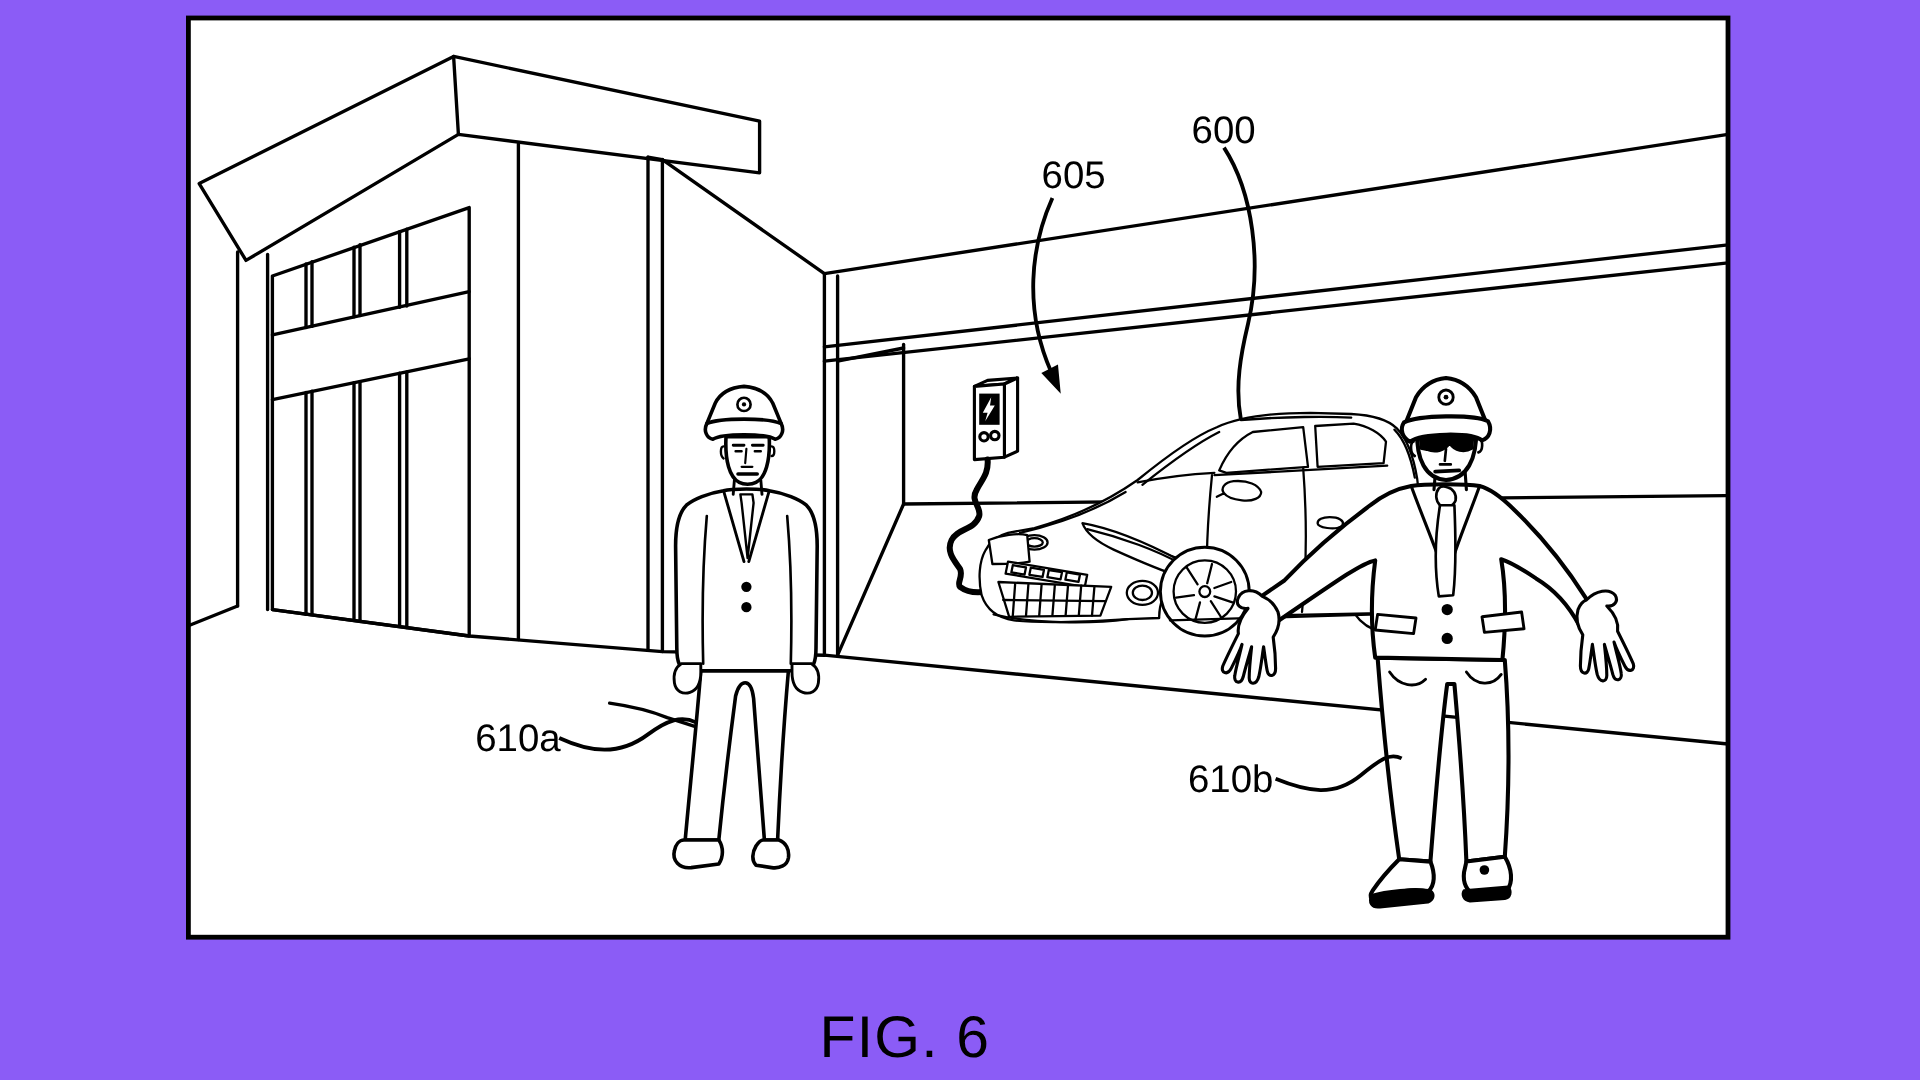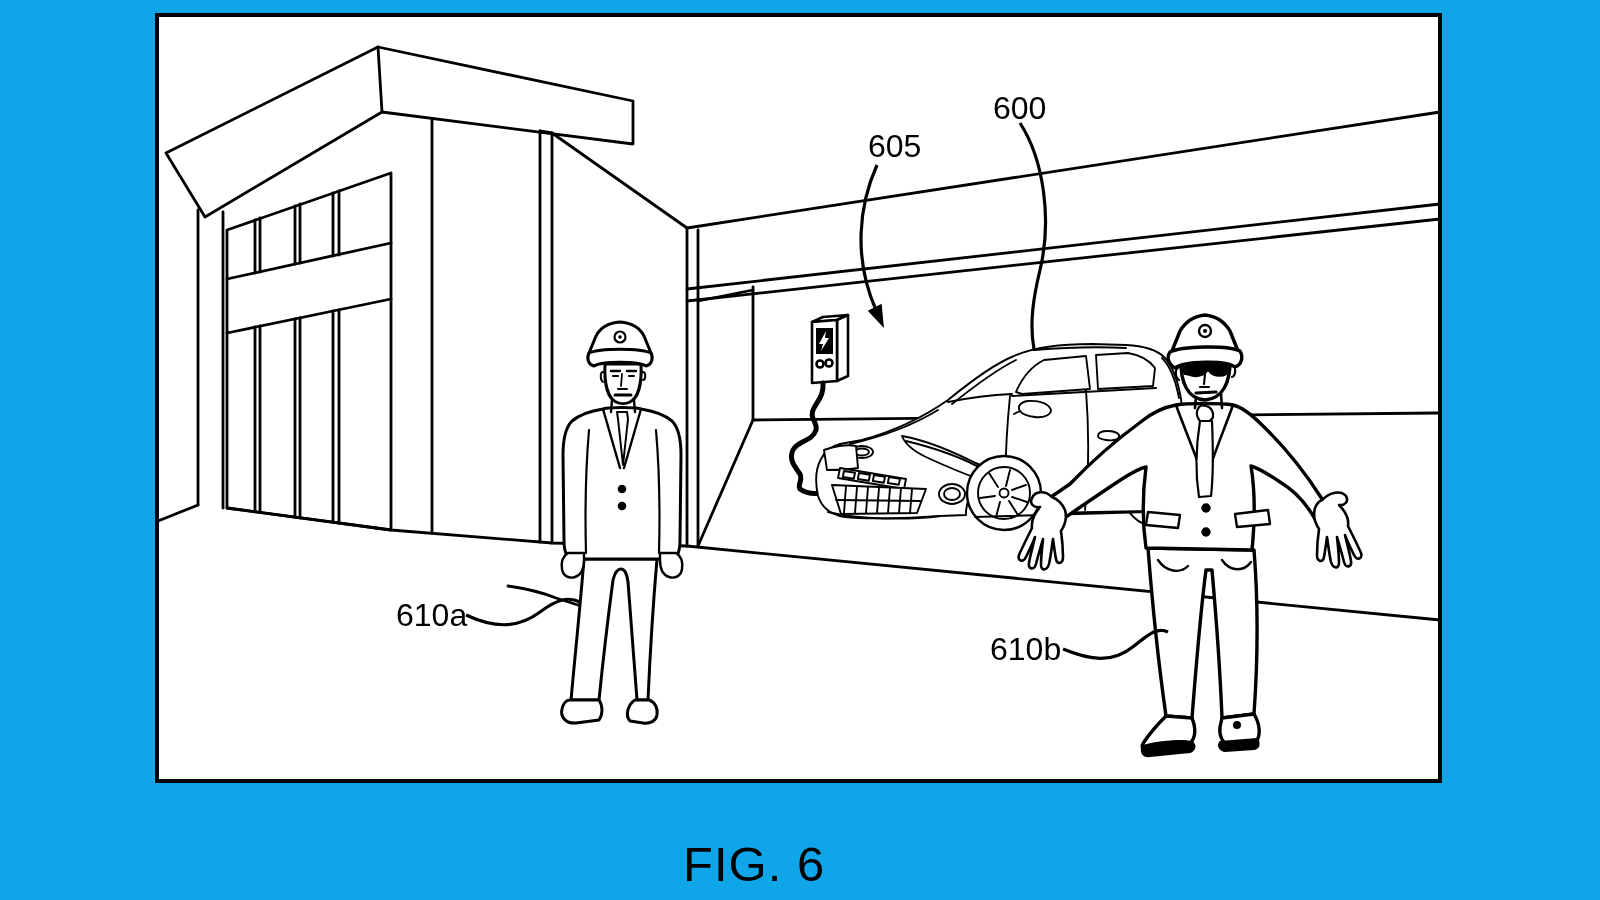--- a/index.html
+++ b/index.html
@@ -1,19 +1,19 @@
 <!DOCTYPE html>
 <html><head>
 <meta charset="utf-8">
 <style>
   html,body{margin:0;padding:0;background:#ffffff;}
   .stage{
     position:relative;
     width:1600px;height:900px;
-    background:#0ea5e9;
+    background:#8b5cf6;
     overflow:hidden;
     font-family:"Liberation Sans","DejaVu Sans",sans-serif;
   }
   .stage svg{position:absolute;left:0;top:0;}
   .ref-label{
     font-family:"Liberation Sans","DejaVu Sans",sans-serif;
     font-size:32px;
     fill:#000;
   }
   .caption-text{

